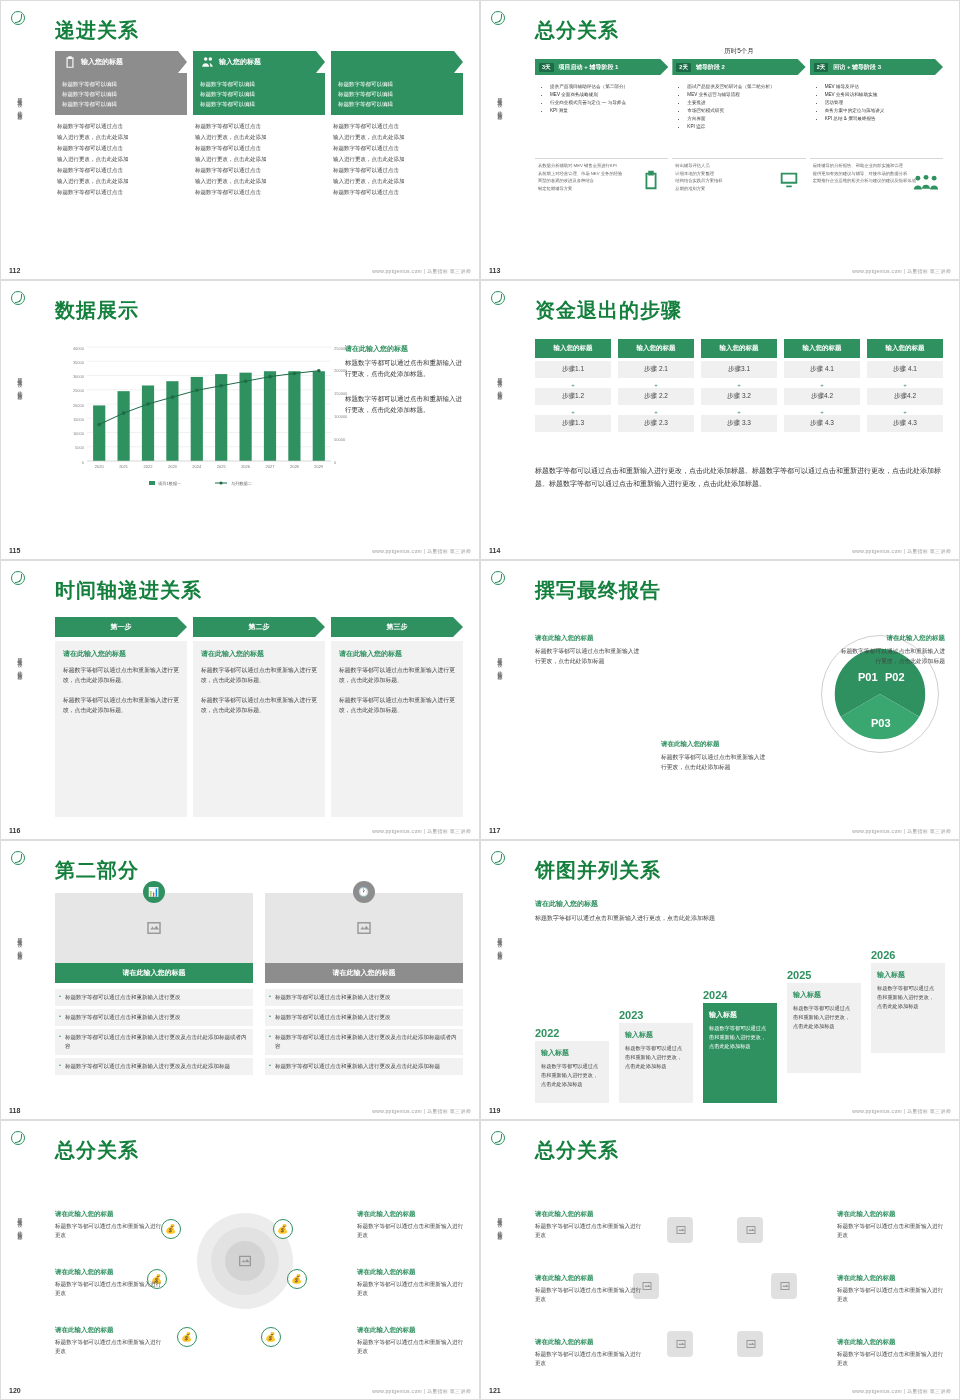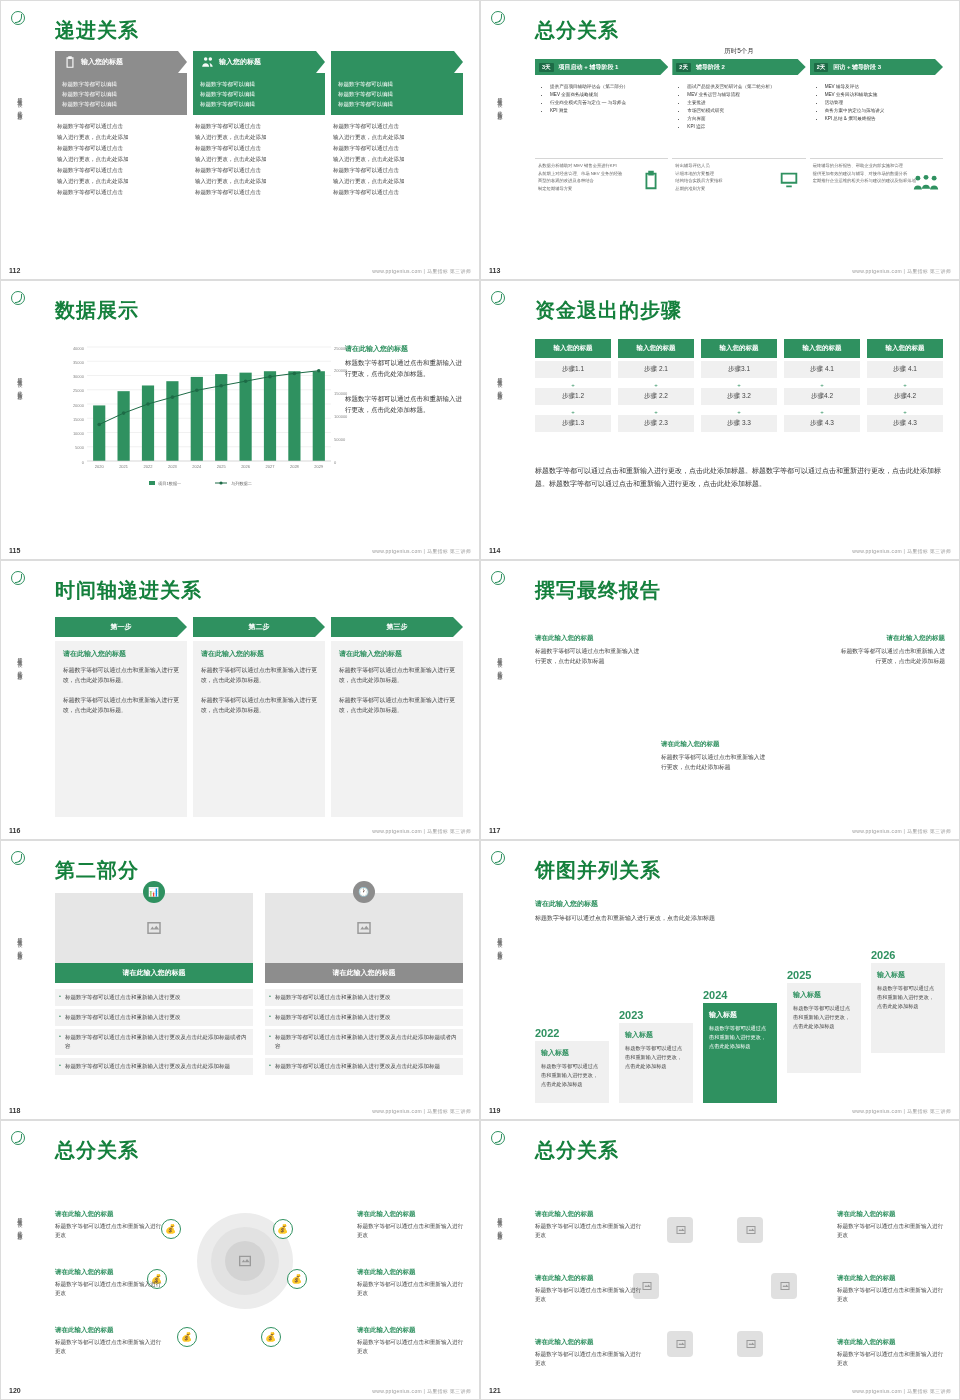--- a/index.html
+++ b/index.html
@@ -505,20 +505,34 @@
       </div>
     </div>
     <div class="pagenum">116</div>
     <div class="footer">www.pptgenius.com | 马里指标 第三讲师</div>
   </div>
 
   <div class="slide s117">
     <div class="logo"></div>
     <div class="vstrip">标题文本预设 | 此处输入标题</div>
     <div class="title">撰写最终报告</div>
+    <div class="pieWrap">
+      <div class="ring"></div>
+      <svg width="118" height="118" viewBox="0 0 118 118">
+        <g transform="translate(59,59)">
+          <path d="M0,0 L0,-46 A46,46 0 0,1 39.8,23 Z" fill="#2f9160"></path>
+          <path d="M0,0 L39.8,23 A46,46 0 0,1 -39.8,23 Z" fill="#3aa771"></path>
+          <path d="M0,0 L-39.8,23 A46,46 0 0,1 0,-46 Z" fill="#2f9160"></path>
+          <circle cx="0" cy="0" r="46" fill="none" stroke="#fff" stroke-width="1.5"></circle>
+        </g>
+        <text x="37" y="46" font-size="11" font-weight="bold" fill="#fff" font-family="Liberation Sans">P01</text>
+        <text x="64" y="46" font-size="11" font-weight="bold" fill="#fff" font-family="Liberation Sans">P02</text>
+        <text x="50" y="92" font-size="11" font-weight="bold" fill="#fff" font-family="Liberation Sans">P03</text>
+      </svg>
+    </div>
     <div class="txt t1">
       <b>请在此输入您的标题</b>
       <span>标题数字等都可以通过点击和重新输入进行更改，点击此处添加标题</span>
     </div>
     <div class="txt t2">
       <b>请在此输入您的标题</b>
       <span>标题数字等都可以通过点击和重新输入进行更改，点击此处添加标题</span>
     </div>
     <div class="txt t3">
       <b>请在此输入您的标题</b>

